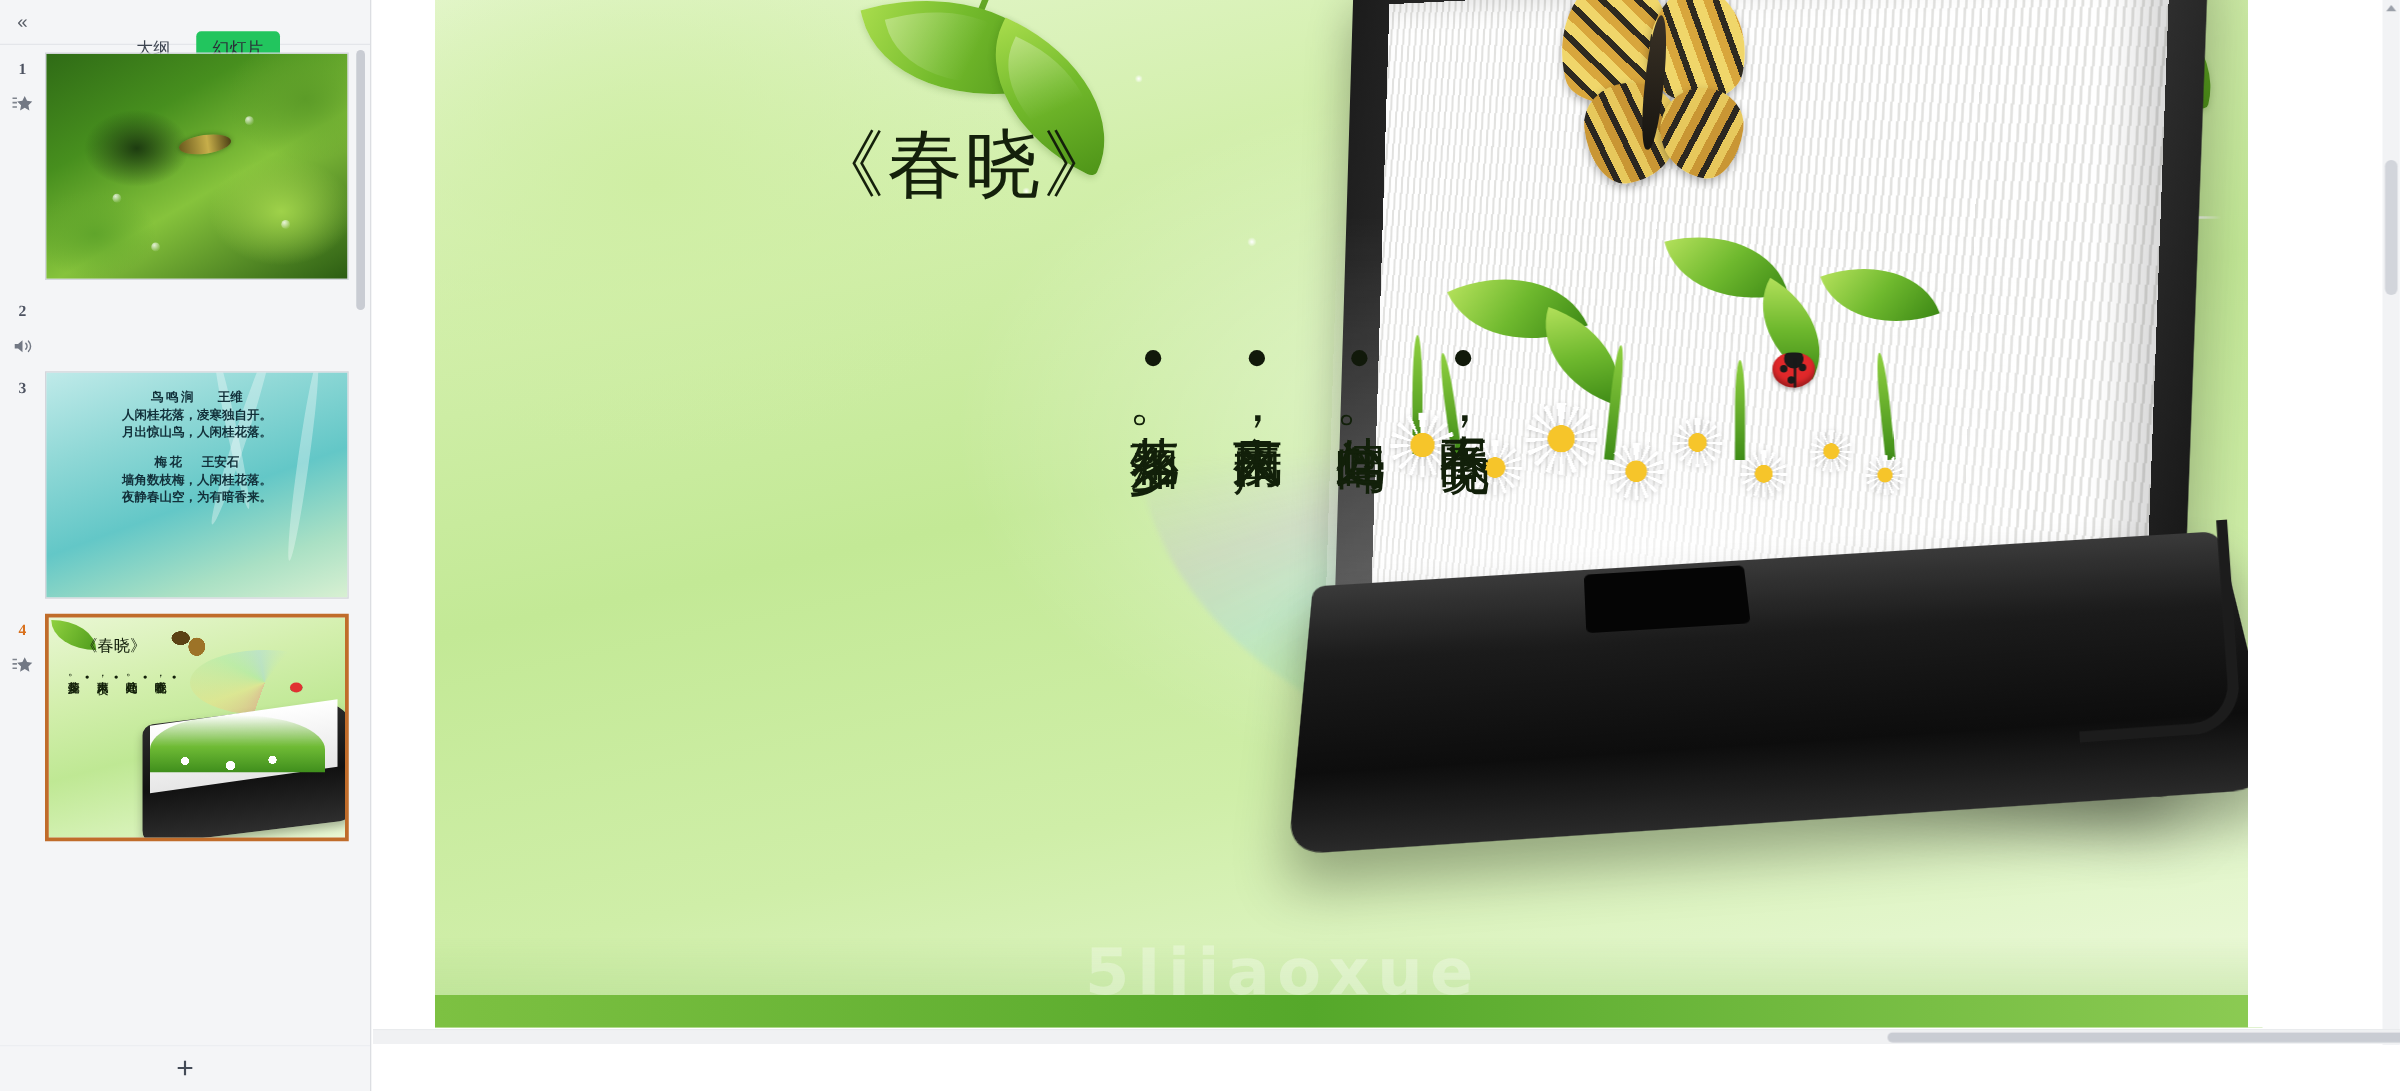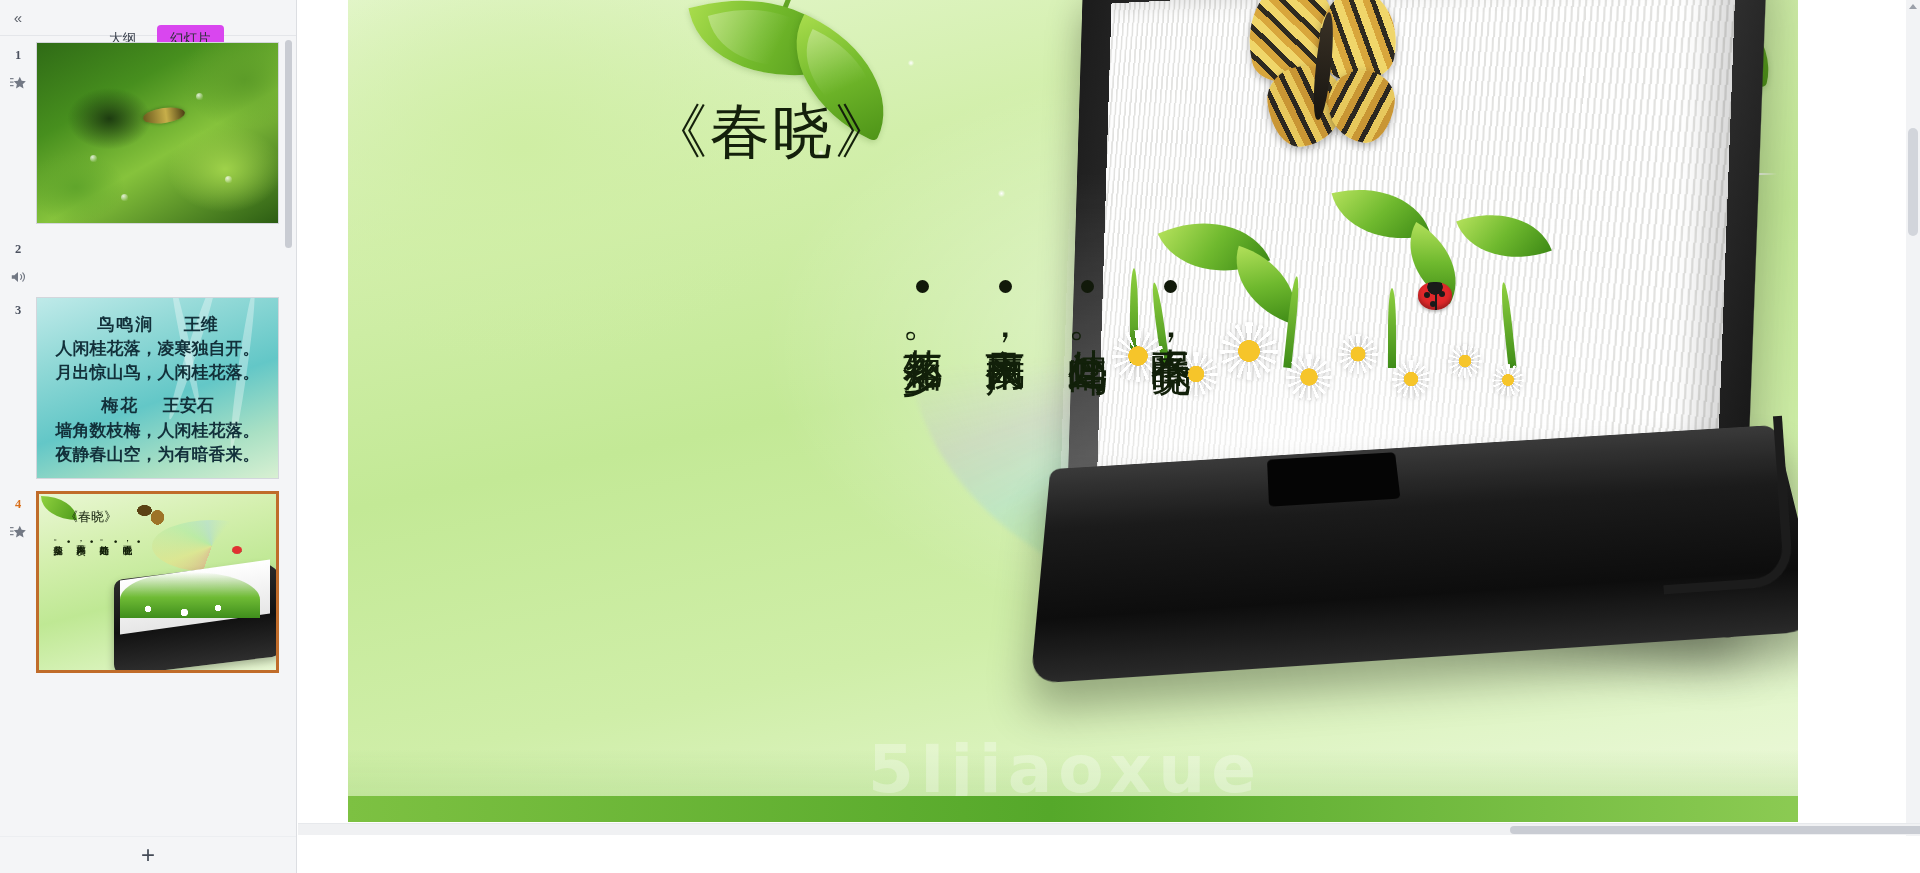--- a/index.html
+++ b/index.html
@@ -36,21 +36,21 @@
     display: flex; align-items: center; gap: 8px; margin-top: 21px;
   }
   .tab {
     padding: 5px 13px 6px 13px;
     font-size: 13.5px;
     color: #3d4450;
     border-radius: 4px;
     cursor: pointer;
     white-space: nowrap;
   }
-  .tab.active { background: #d946ef; color: #2b3038; }
+  .tab.active { background: #22c55e; color: #2b3038; }
 
   #thumb-scroll {
     position: absolute; top: 36px; left: 0;
     width: 297px; height: 800px;
     overflow: hidden;
   }
   .slide-row {
     position: relative;
     padding: 6px 16px 6px 0;
     display: flex;
@@ -130,21 +130,21 @@
   .t3 .blade {
     position:absolute; background: rgba(255,255,255,.34);
     border-radius: 50%;
     transform-origin: bottom left;
   }
   .t3 .poem {
     position:absolute; left:0; top:14px; width:100%;
     text-align:center;
     font-family: "DejaVu Sans", sans-serif;
     font-weight: bold;
-    font-size: 17px; line-height: 1.42;
+    font-size: 10px; line-height: 1.42;
     color:#12303a;
   }
   .t3 .poem .ttl { letter-spacing: 2px; }
   .t3 .gap { height: 9px; }
 
   
   .t4 { background: linear-gradient(165deg,#e9f7d3 0%, #d3efad 30%, #bfe894 55%, #d9f3bb 82%, #eaf8d6 100%); }
   .t4 .mini-title {
     position:absolute; left:26px; top:14px;
     font-family: "DejaVu Serif", serif;
@@ -424,21 +424,21 @@
     position:absolute; left: 0; bottom: 0;
     width: 1462px; height: 26px;
     background: linear-gradient(90deg,#7dc142 0%, #55a82a 48%, #8ccb53 100%);
   }
   #band-shadow {
     position:absolute; left: 0; bottom: 26px; width: 1462px; height: 46px;
     background: linear-gradient(180deg, rgba(255,255,255,0) 0%, rgba(160,210,120,.35) 100%);
   }
   #wm-big {
     position:absolute; left: 520px; bottom: 14px;
-    font-size: 66px; font-weight: bold; letter-spacing: 6px;
+    font-size: 51px; font-weight: bold; letter-spacing: 6px;
     color: rgba(255,255,255,.30);
     font-family: "DejaVu Sans", sans-serif;
     pointer-events:none; white-space:nowrap;
   }
 
   
   #slide-title {
     position:absolute; left: 300px; top: 92px;
     font-family: "DejaVu Serif", "Liberation Serif", serif;
     font-size: 60px; color: #14200b;

